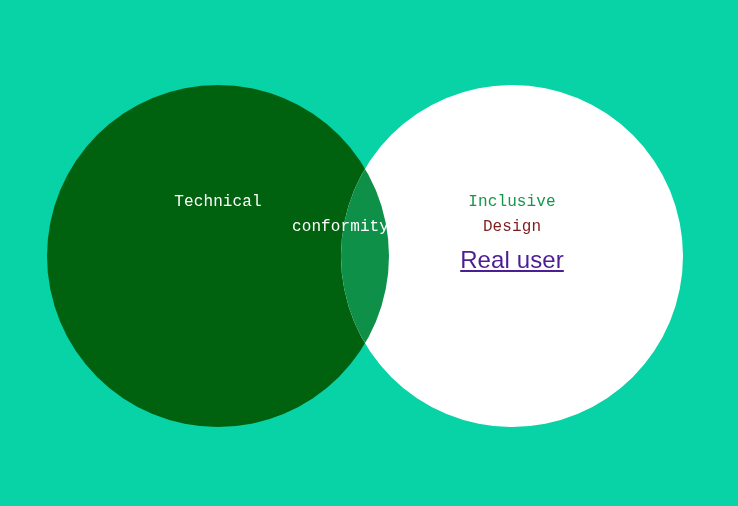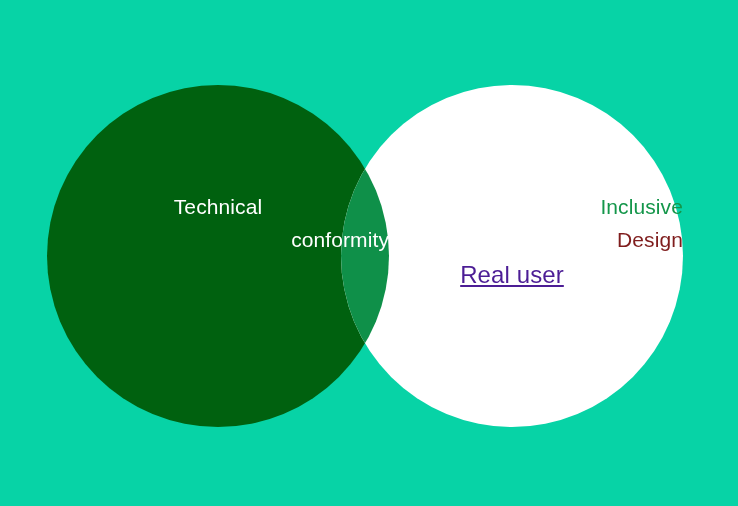--- a/index.html
+++ b/index.html
@@ -36,33 +36,34 @@
     top: 190px;
     width: 342px;
   }
   #right-labels {
     left: 341px;
     top: 190px;
     width: 342px;
   }
   .label-line {
     display: block;
-    font-size: 21px;
+    font-size: 16px;
     font-weight: 400;
     letter-spacing: 0.1px;
+    font-family: Liberation Mono, monospace;
   }
   .label-accent {
     display: block;
     font-size: 24px;
     font-weight: 400;
     letter-spacing: 0.1px;
   }
   #left-labels .label-line { color: #ffffff; }
   #left-labels .label-accent { color: #14d8ab; }
-  #right-labels .label-line { color: #14964a; text-align: right; }
+  #right-labels .label-line { color: #14964a; }
   #right-labels .label-accent { color: #14e0a6; }
 </style>
 </head>
 <body>
 
 <div id="stage" style="background: rgb(7, 211, 166);">
 
   <svg class="venn-svg" viewBox="0 0 738 506" xmlns="http://www.w3.org/2000/svg" aria-hidden="true">
     <defs>
       <clipPath id="clip-left-circle">

